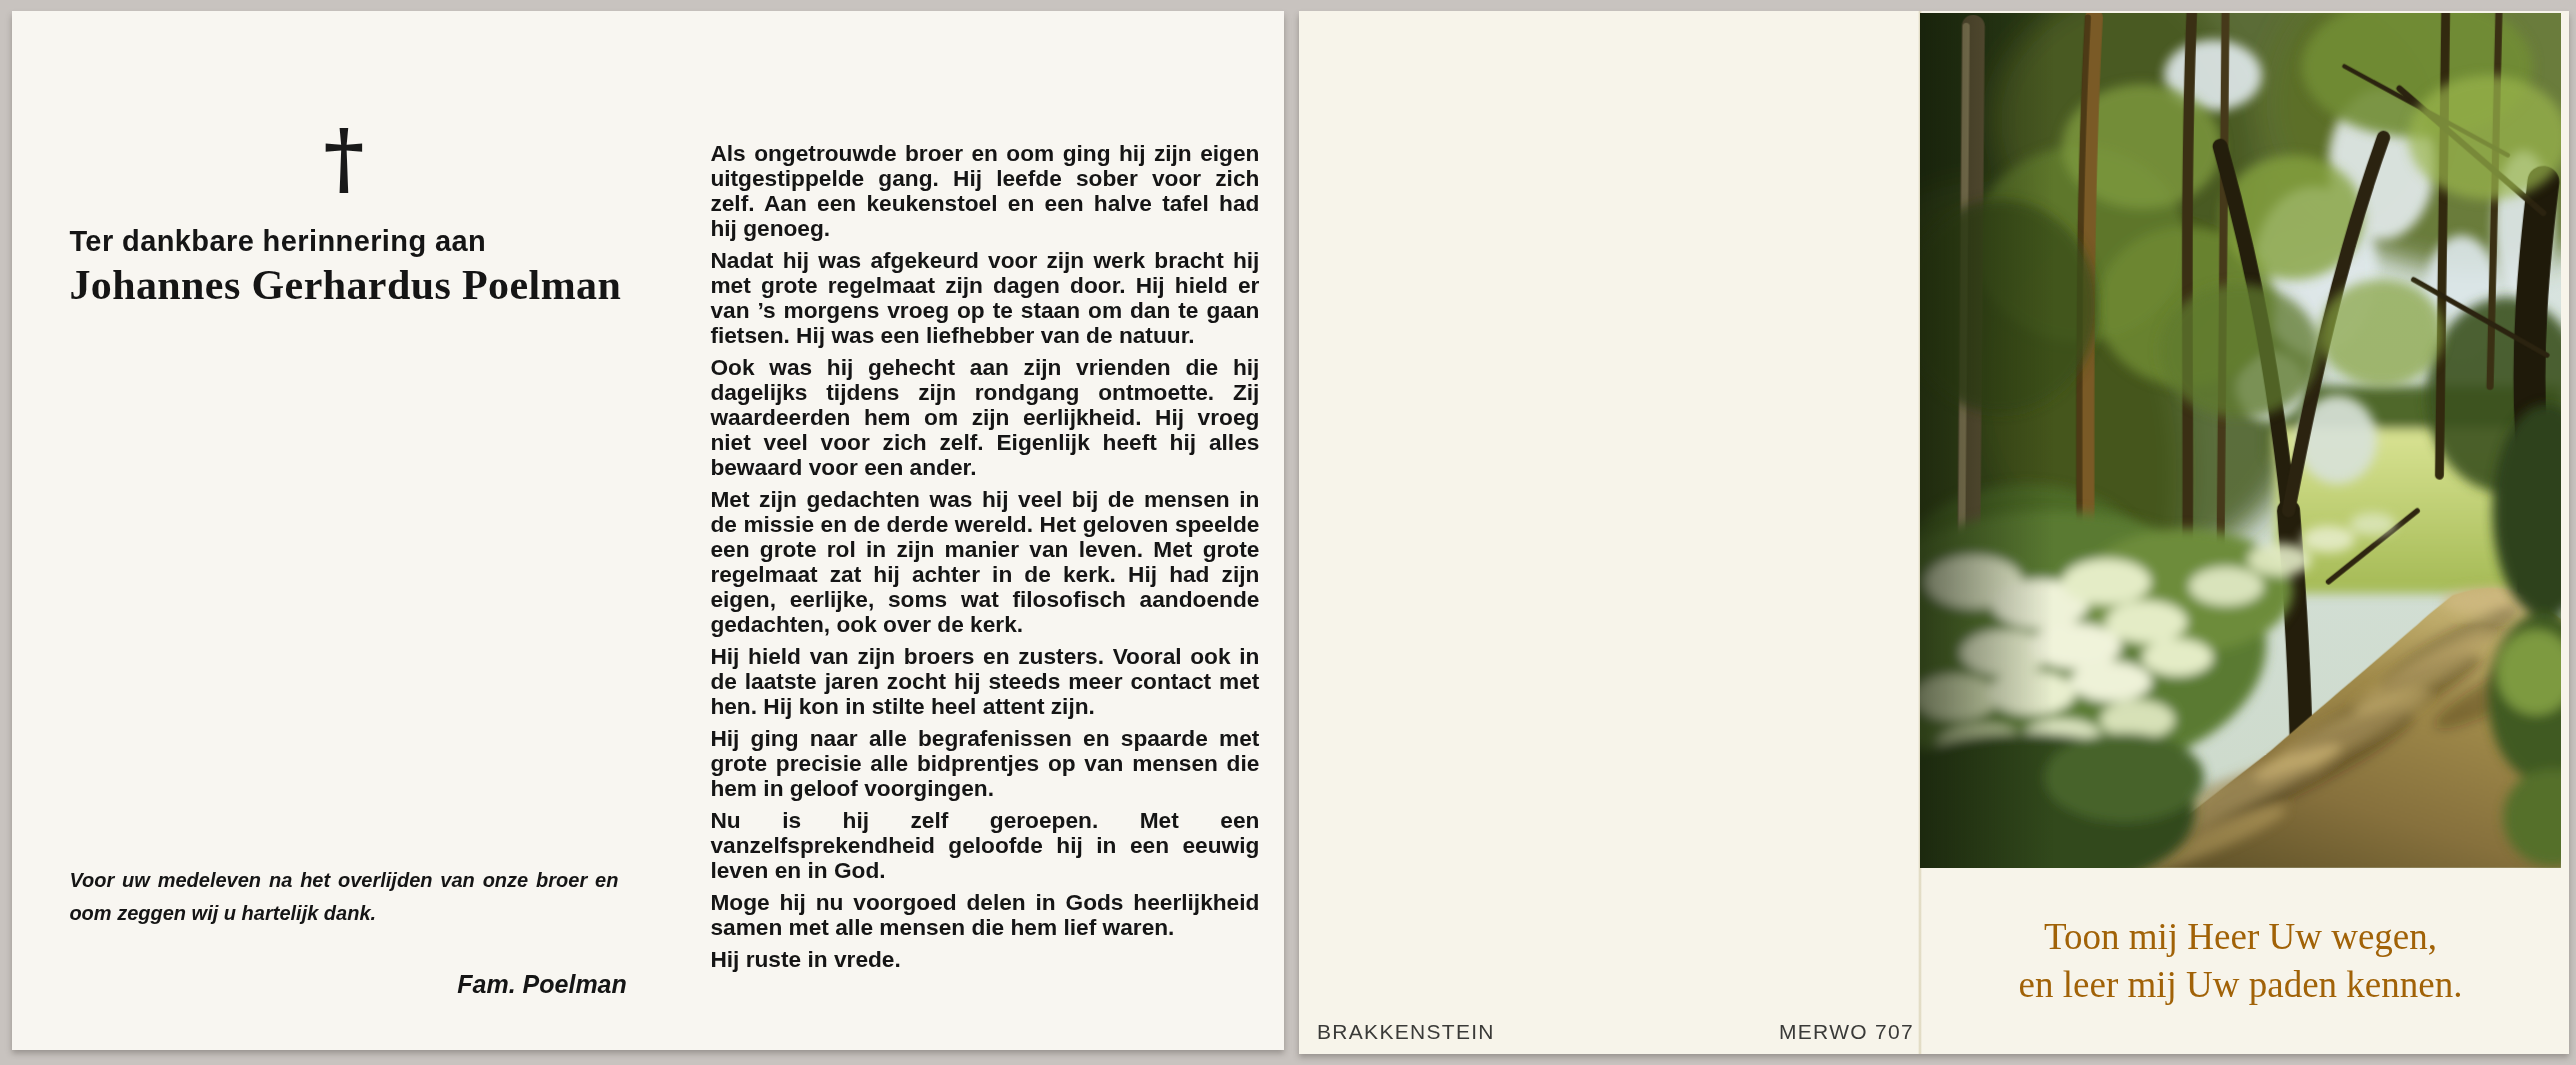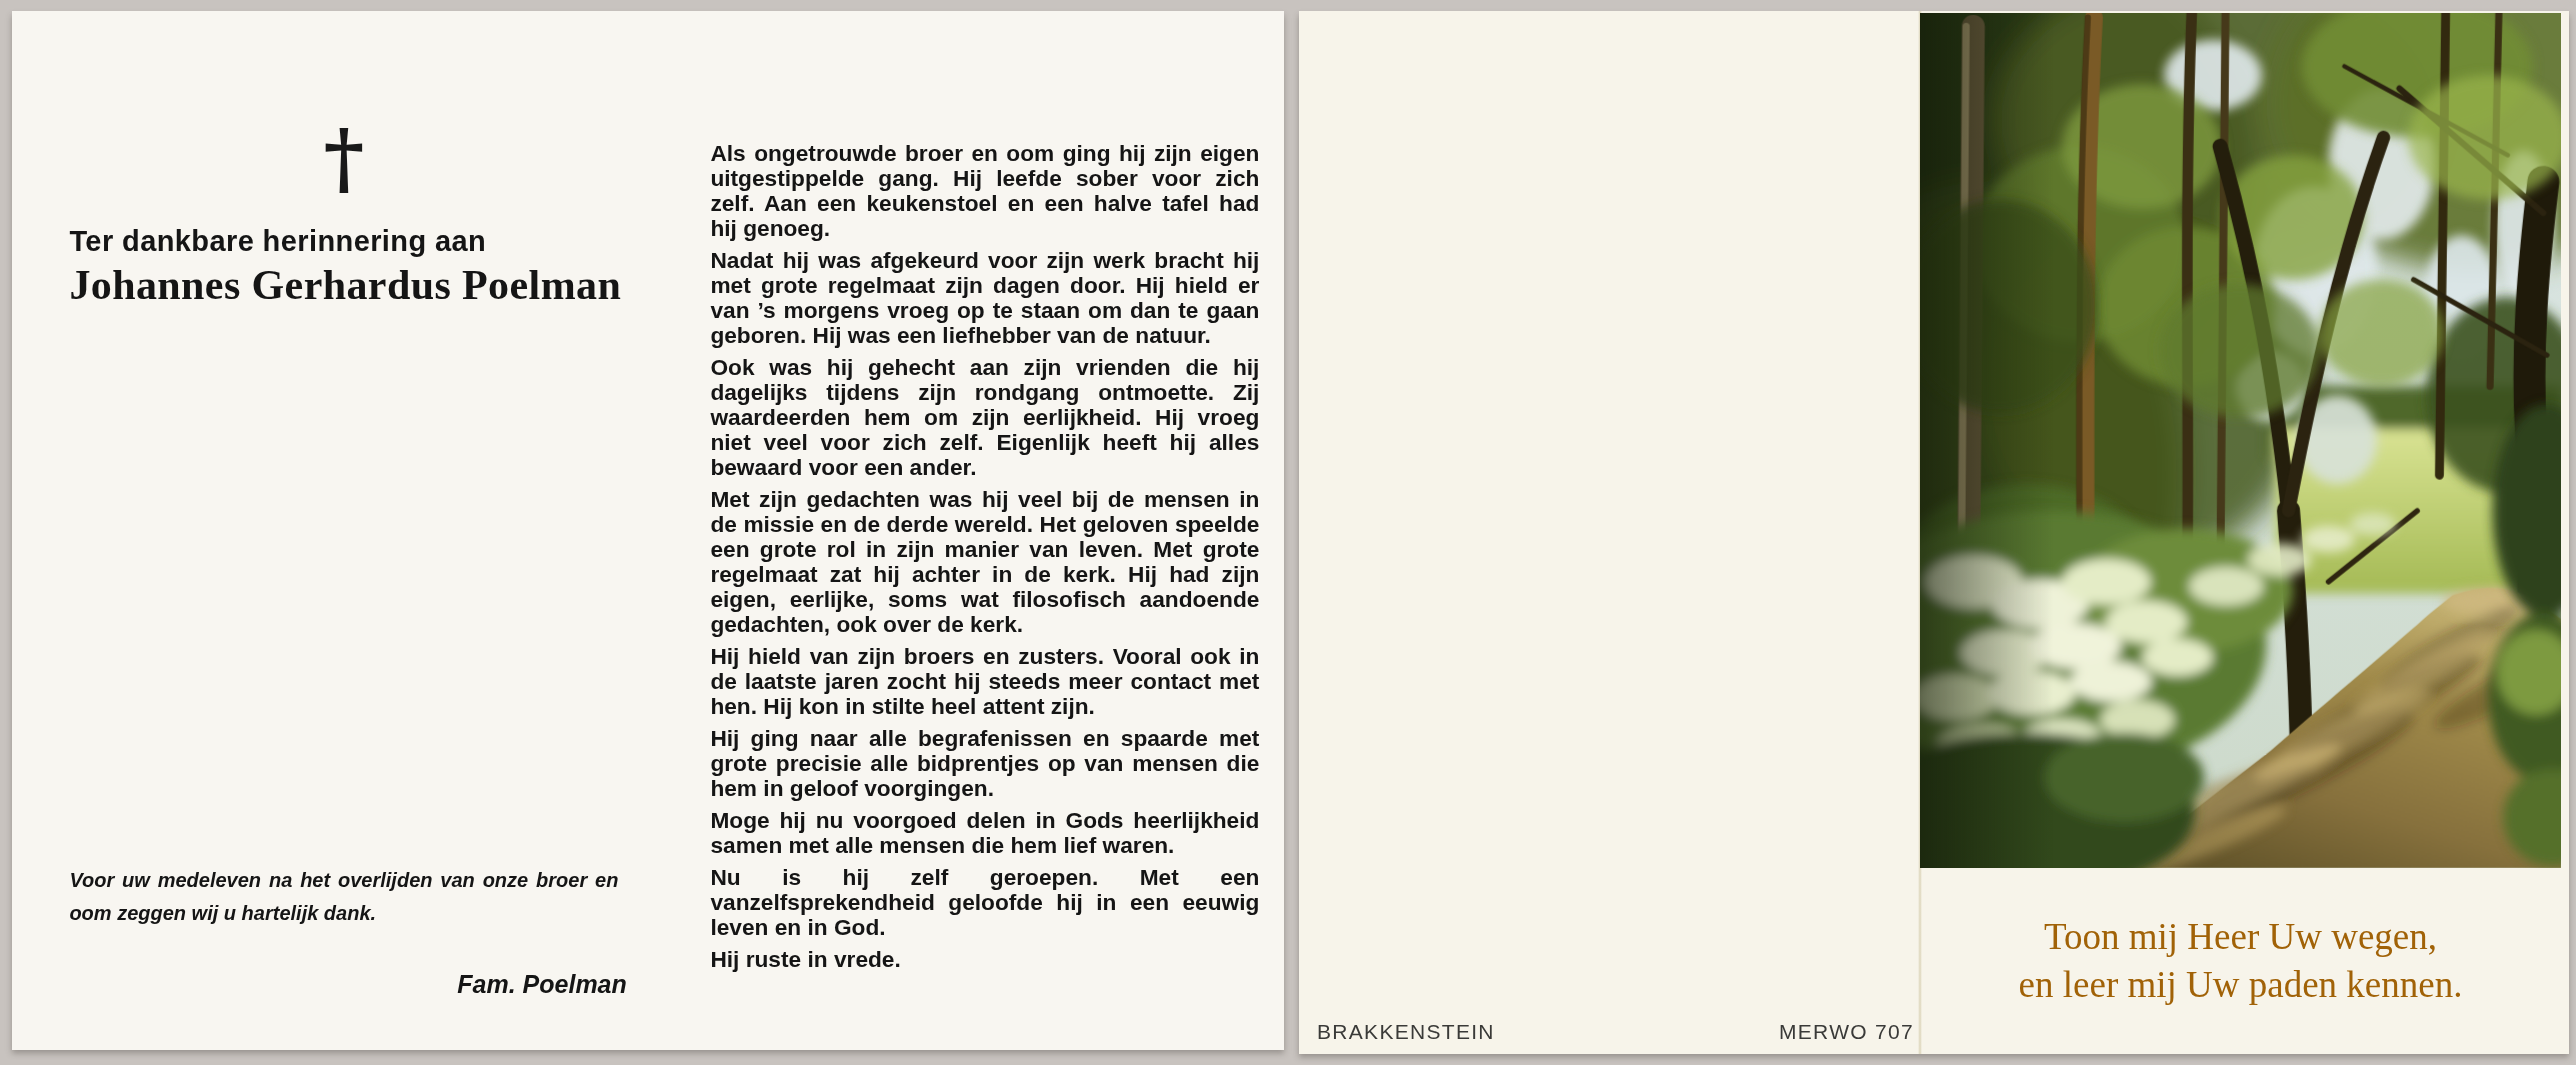--- a/index.html
+++ b/index.html
@@ -81,27 +81,27 @@
   <div class="card card-left">
     <div class="col-a">
       <div class="cross">†</div>
       <div class="intro">Ter dankbare herinnering aan</div>
       <div class="deceased">Johannes Gerhardus Poelman</div>
       <p class="thanks">Voor uw medeleven na het overlijden van onze broer en oom zeggen wij u hartelijk dank.</p>
       <p class="sig">Fam. Poelman</p>
     </div>
     <div class="col-b">
         <p>Als ongetrouwde broer en oom ging hij zijn eigen uitgestippelde gang. Hij leefde sober voor zich zelf. Aan een keukenstoel en een halve tafel had hij genoeg.</p>
-        <p>Nadat hij was afgekeurd voor zijn werk bracht hij met grote regelmaat zijn dagen door. Hij hield er van ’s morgens vroeg op te staan om dan te gaan geboren. Hij was een liefhebber van de natuur.</p>
+        <p>Nadat hij was afgekeurd voor zijn werk bracht hij met grote regelmaat zijn dagen door. Hij hield er van ’s morgens vroeg op te staan om dan te gaan fietsen. Hij was een liefhebber van de natuur.</p>
         <p>Ook was hij gehecht aan zijn vrienden die hij dagelijks tijdens zijn rondgang ontmoette. Zij waardeerden hem om zijn eerlijkheid. Hij vroeg niet veel voor zich zelf. Eigenlijk heeft hij alles bewaard voor een ander.</p>
         <p>Met zijn gedachten was hij veel bij de mensen in de missie en de derde wereld. Het geloven speelde een grote rol in zijn manier van leven. Met grote regelmaat zat hij achter in de kerk. Hij had zijn eigen, eerlijke, soms wat filosofisch aandoende gedachten, ook over de kerk.</p>
         <p>Hij hield van zijn broers en zusters. Vooral ook in de laatste jaren zocht hij steeds meer contact met hen. Hij kon in stilte heel attent zijn.</p>
         <p>Hij ging naar alle begrafenissen en spaarde met grote precisie alle bidprentjes op van mensen die hem in geloof voorgingen.</p>
+        <p>Nu is hij zelf geroepen. Met een vanzelfsprekendheid geloofde hij in een eeuwig leven en in God.</p>
         <p>Moge hij nu voorgoed delen in Gods heerlijkheid samen met alle mensen die hem lief waren.</p>
-        <p>Nu is hij zelf geroepen. Met een vanzelfsprekendheid geloofde hij in een eeuwig leven en in God.</p>
         <p>Hij ruste in vrede.</p>
       </div>
   </div>
 
   <div class="card card-right">
     <div class="fold-crease"></div>
 
     <div class="imprint">
       <span class="publisher">BRAKKENSTEIN</span>
       <span class="printcode">MERWO 707</span>

